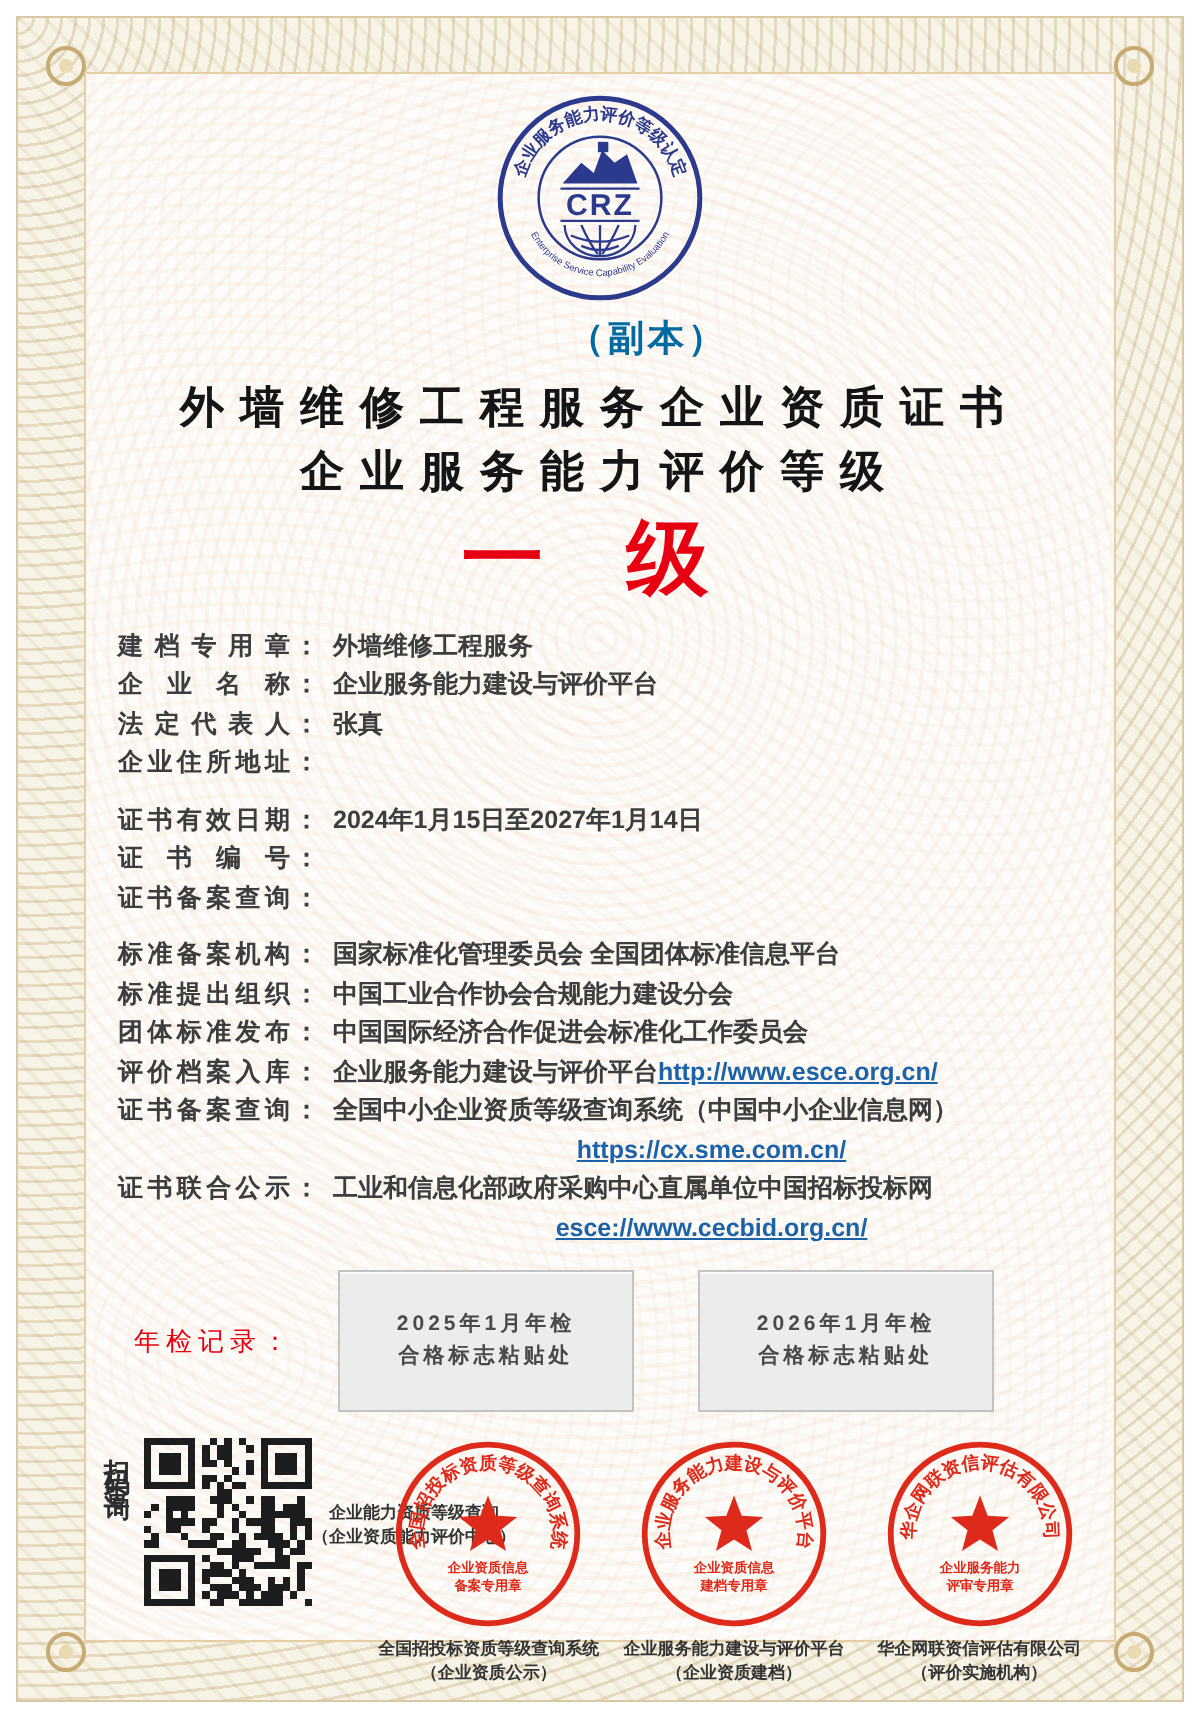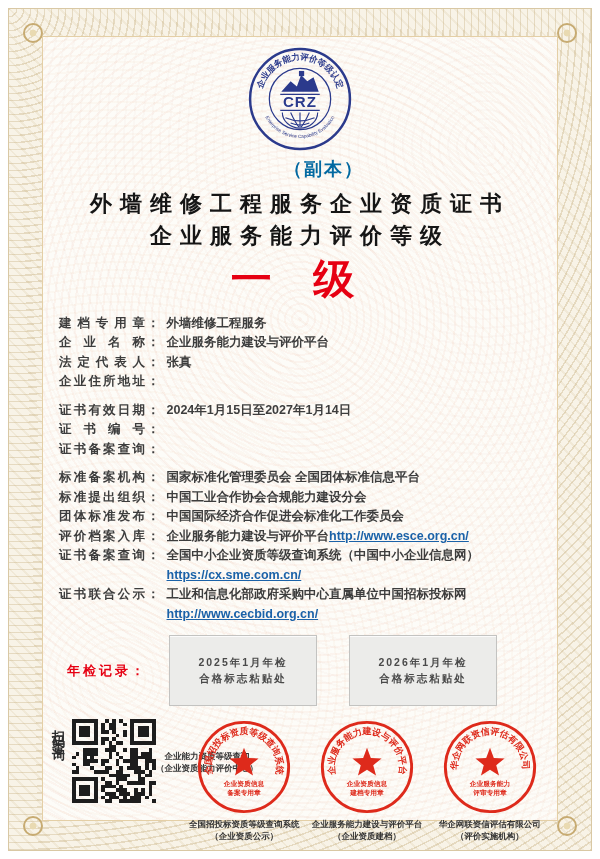--- a/index.html
+++ b/index.html
@@ -47,27 +47,27 @@
 
   .grade{margin-top:4px;font-size:41px;font-weight:bold;color:var(--red);letter-spacing:15px;line-height:1.15;}
 
   
   .fields{width:100%;padding:0 12px 0 16px;margin-top:11px;font-size:12.5px;font-weight:bold;color:var(--ink);}
   .row{display:flex;line-height:19.5px;align-items:flex-start;}
   .row.gap-top{margin-top:9px;}
   .flabel{display:inline-block;width:86px;text-align:justify;text-align-last:justify;flex:none;}
   .fcolon{flex:none;margin:0 7px 0 2px;}
   .fval{flex:1;}
-  a.ilink,a.blink{color:var(--link);text-decoration:underline;font-weight:bold;cursor:pointer;}
+  a.ilink,a.blink{color:var(--link);text-decoration:underline;font-weight:bold;cursor:pointer;text-align:center;}
   a.blink{display:block;}
   a:empty{display:none;}
 
   
   .inspection{width:100%;padding:0 12px 0 24px;margin-top:11px;display:flex;align-items:center;}
-  .insp-label{font-size:13px;font-weight:bold;color:var(--red);letter-spacing:3px;flex:none;}
+  .insp-label{font-size:13px;font-weight:normal;color:var(--red);letter-spacing:3px;flex:none;}
   .insp-boxes{display:flex;gap:32px;margin-left:22px;}
   .insp-box{width:148px;background:#ececea;border:1px solid #c3c3c1;box-shadow:0 1px 0 rgba(255,255,255,.8) inset;
     text-align:center;font-size:10.5px;font-weight:bold;color:#4a4a4a;letter-spacing:2px;padding:19px 0;line-height:1.45;}
 
   
   .bottom{width:100%;margin-top:13px;padding:0 6px;display:flex;justify-content:space-between;align-items:flex-start;}
   .qr-block{width:134px;display:flex;flex-direction:row;align-items:center;}
   .qr-top{display:flex;align-items:flex-start;}
   .qr-side{writing-mode:vertical-rl;font-size:13px;font-weight:bold;color:#2e2e2e;letter-spacing:6px;margin-right:5px;height:84px;}
   .qr-svg{width:84px;height:84px;shape-rendering:crispEdges;}
@@ -177,21 +177,21 @@
         <span class="fval"><span>企业服务能力建设与评价平台</span><a class="ilink">http://www.esce.org.cn/</a></span>
       </div>
       <div class="row">
         <span class="flabel">证书备案查询</span>
           <span class="fcolon">：</span>
         <span class="fval"><span>全国中小企业资质等级查询系统（中国中小企业信息网）</span><a class="blink">https://cx.sme.com.cn/</a></span>
       </div>
       <div class="row">
         <span class="flabel">证书联合公示</span>
           <span class="fcolon">：</span>
-        <span class="fval"><span>工业和信息化部政府采购中心直属单位中国招标投标网</span><a class="blink">http://www.cecbid.org.cn/</a></span>
+        <span class="fval"><span>工业和信息化部政府采购中心直属单位中国招标投标网</span><a class="blink">esce://www.cecbid.org.cn/</a></span>
       </div>
     </div>
 
     <div class="inspection">
       <span class="insp-label"><span>年检记录</span><span>：</span></span>
       <div class="insp-boxes">
         <div class="insp-box">
           <div>2025年1月年检</div>
           <div>合格标志粘贴处</div>
         </div>

